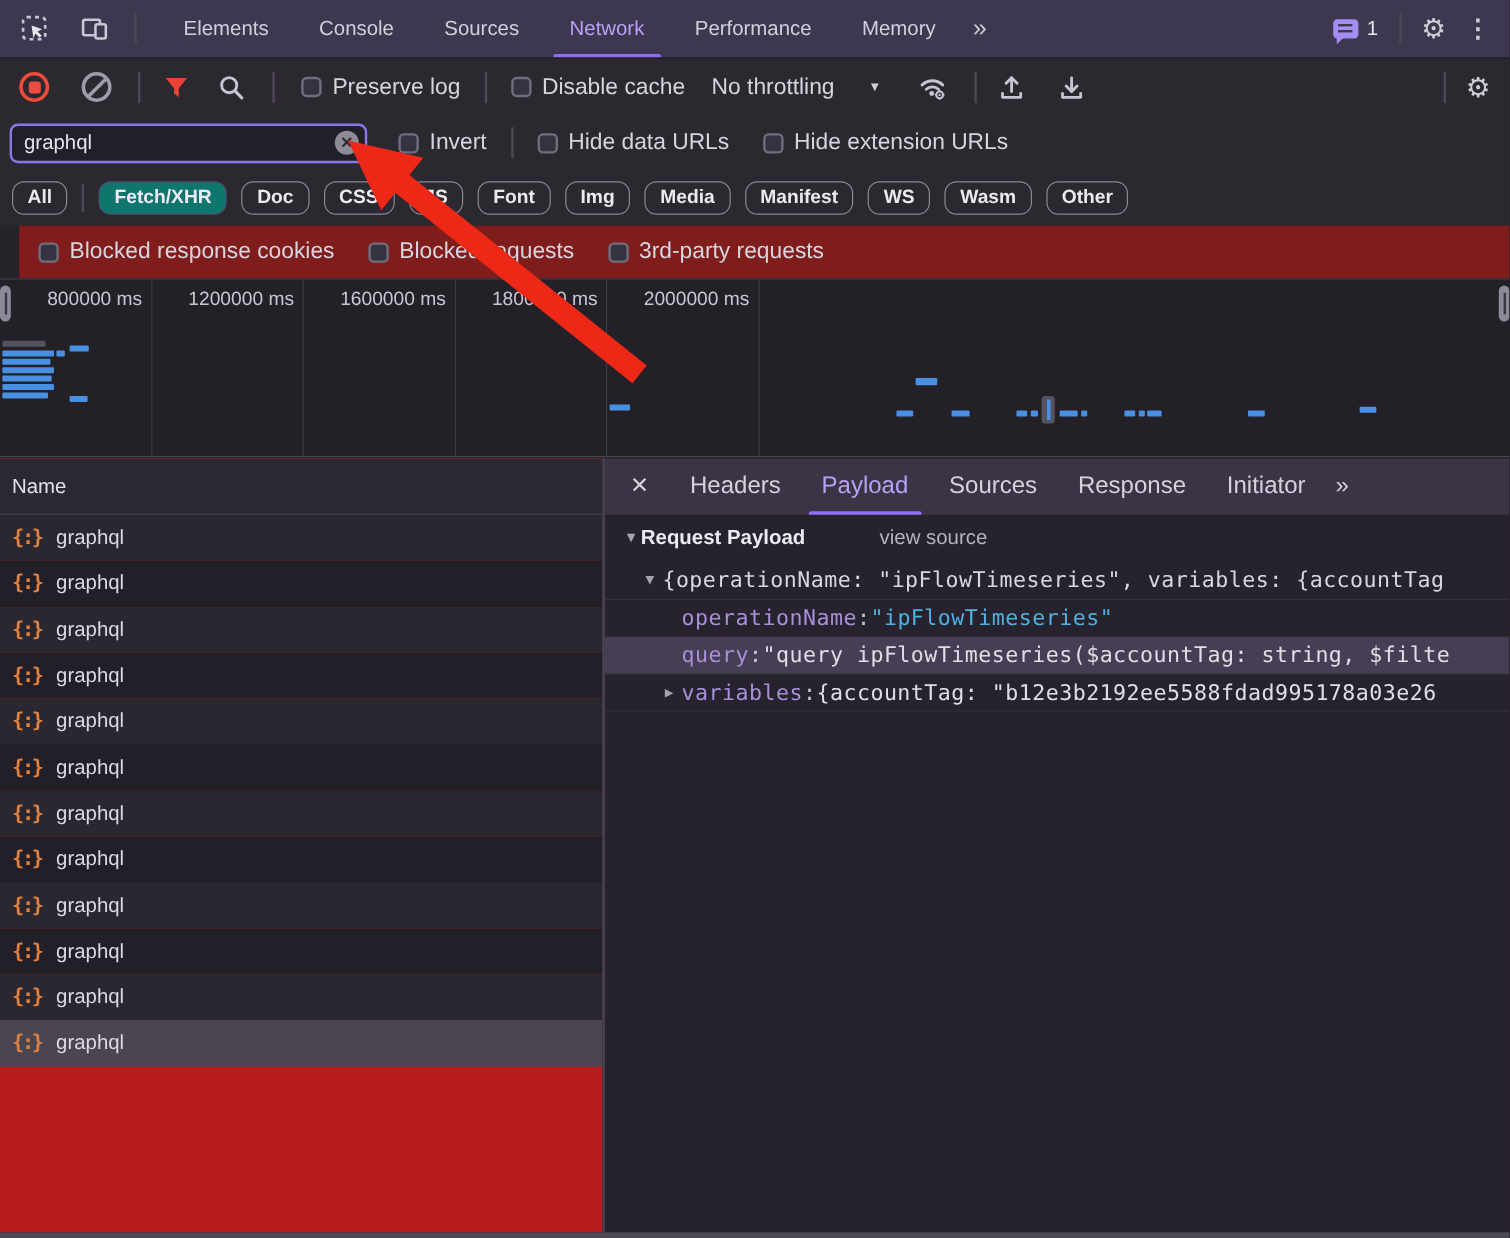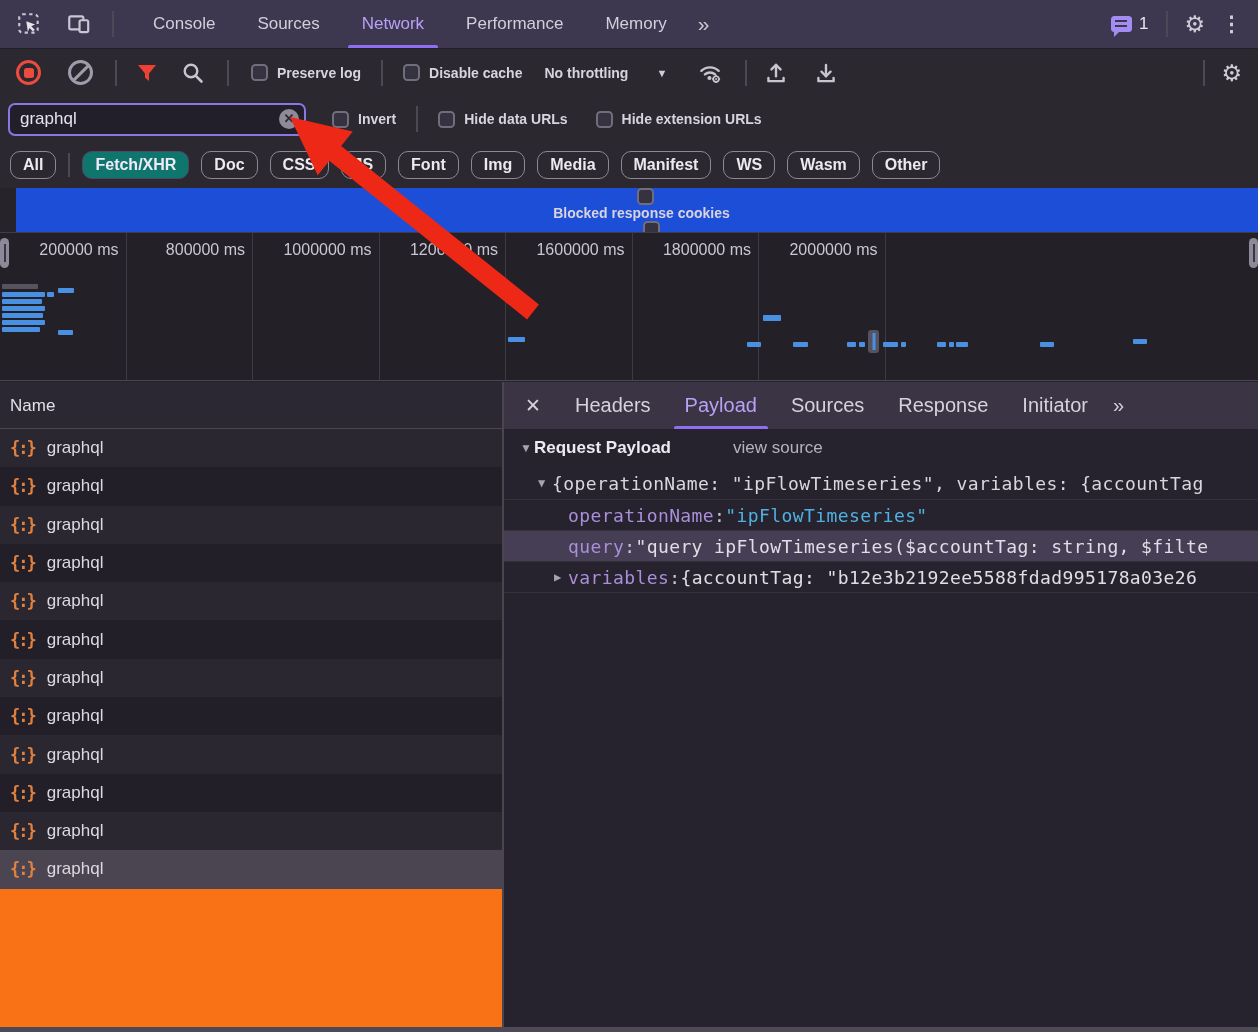--- a/index.html
+++ b/index.html
@@ -42,21 +42,21 @@
     margin-left:16px; position:relative; flex:0 0 auto; }
   .rec::after { content:""; position:absolute; left:50%; top:50%; width:10px; height:10px;
     transform:translate(-50%,-50%); background:#ed4b3e; border-radius:2.5px; }
   .blk { width:25px; height:25px; border:3px solid #a09cab; border-radius:50%;
     margin-left:27px; position:relative; flex:0 0 auto; }
   .blk::after { content:""; position:absolute; left:50%; top:50%; width:3px; height:21px;
     background:#a09cab; transform:translate(-50%,-50%) rotate(45deg); }
   .toolbar .vdiv { margin-left:22px; }
   .cb { width:17px; height:17px; border:2px solid #716d7c; border-radius:4.5px;
     background:#363340; flex:0 0 auto; }
-  .lbl { font-size:14px; color:#d8d4de; margin-left:9px; white-space:nowrap;font-weight:bold; }
+  .lbl { font-size:19px; color:#d8d4de; margin-left:9px; white-space:nowrap; }
   .throttle { display:flex; align-items:center; margin-left:22px; }
   .dd-arrow { font-size:11px; color:#cfccd6; margin-left:28px; }
 
   
   .filterrow { position:absolute; top:96px; left:0; right:0; height:46px;
     background:#2b2830; display:flex; align-items:center; }
   .search-box { position:relative; margin-left:8px; width:298px; height:33px; flex:0 0 auto; }
   .search-box input { width:100%; height:100%; background:#221f2b;
     border:2px solid #8679e2; border-radius:7px; color:#e6e2ee; font-size:17px;
     padding:0 34px 0 10px; outline:none; font-family:"Liberation Sans",sans-serif; }
@@ -65,41 +65,41 @@
     font-size:13px; line-height:20px; text-align:center; font-weight:bold; }
   .chiprow { position:absolute; top:142px; left:0; right:0; height:46px;
     background:#2b2830; display:flex; align-items:center; }
   .chip { font-family:"Liberation Sans",sans-serif; font-size:16px; font-weight:600;
     color:#eceaf0; background:transparent; border:1.5px solid #8c8896;
     border-radius:10px; padding:4px 12px; margin-left:12px; white-space:nowrap; }
   .chip:first-child { margin-left:10px; }
   .chip-active { background:#0f766e; border-color:#4f4766; color:#f0eaf8; }
   .chipdiv { margin-left:12px; height:24px; }
   .blockrow { position:absolute; top:188px; left:16px; right:0; height:44px;
-    background:#1d4ed8; display:flex; align-items:center;flex-direction:column; }
+    background:#7f1d1d; display:flex; align-items:center; }
 
   
   .timeline { position:absolute; top:232px; left:0; right:0; height:149px;
     background:#232028; border-top:1px solid #403c48; border-bottom:1.5px solid #4a4650;
     display:flex; overflow:hidden; }
   .tl-col { flex:0 0 126.5px; border-right:1px solid #3d3a44; padding:8px 7px 0 0;
     font-size:16px; color:#cac6d2; text-align:right; white-space:nowrap; overflow:hidden; }
   .tl-bar { position:absolute; border-radius:1px; background:#4a90e2; }
   .tl-bar.gray { background:#56525e; }
   .tl-marker { position:absolute; background:#56525e; border-radius:3px; }
   .tl-marker::after { content:""; position:absolute; left:50%; top:3px; bottom:3px;
     width:3px; transform:translateX(-50%); background:#4a90e2; }
   .tl-handle { position:absolute; top:5px; width:9px; height:30px; border-radius:4.5px;
     background:#8d8999; }
   .tl-handle::after { content:""; position:absolute; left:50%; top:6px; bottom:6px;
     width:2px; transform:translateX(-50%); background:#3a3642; }
 
   
   .table-pane { position:absolute; top:382px; left:0; width:502px; bottom:5px;
-    background:#f97316; overflow:hidden; }
+    background:#b91c1c; overflow:hidden; }
   .col-head { height:47px; line-height:47px; background:#2b2834;
     border-bottom:1px solid #4a4650; padding-left:10px; font-size:17px; color:#e2dfe8; }
   .req-row { height:38.3px; display:flex; align-items:center; padding-left:10px;
     font-size:17px; color:#dcd9e2; }
   .req-row:nth-child(odd) { background:#2a2731; }
   .req-row:nth-child(even) { background:#221f28; }
   .req-row.selected { background:#4b4552; }
   .req-icon { font-family:"DejaVu Sans Mono",monospace; font-weight:bold;
     color:#e0813f; font-size:17px; letter-spacing:-2px; margin-right:12px; }
 
@@ -154,20 +154,21 @@
     </svg>
   </span>
   <span class="icon-btn" style="margin-left:20px">
     <svg class="ic" width="26" height="26" viewBox="0 0 24 24" fill="none">
       <rect x="3" y="5" width="13" height="12" rx="1.5" stroke="#cac6d2" stroke-width="2"></rect>
       <rect x="12.5" y="8.5" width="8" height="11" rx="1.5" fill="#3d3750" stroke="#cac6d2" stroke-width="2"></rect>
     </svg>
   </span>
   <span class="vdiv" style="margin-left:18px"></span>
   <div class="tabs">
+      <span class="tab">Elements</span>
       <span class="tab">Console</span>
       <span class="tab">Sources</span>
       <span class="tab active">Network</span>
       <span class="tab">Performance</span>
       <span class="tab">Memory</span>
     </div>
   <span class="chev">»</span>
   <div class="top-right">
     <span class="bubble">
         <span class="lines"></span>
@@ -274,23 +275,21 @@
   <span class="lbl">Blocked response cookies</span>
   <span class="cb" style="margin-left:28px"></span>
   <span class="lbl">Blocked requests</span>
   <span class="cb" style="margin-left:28px"></span>
   <span class="lbl">3rd-party requests</span>
 </div>
 
 <div class="timeline">
   <div class="tl-handle" style="left:0"></div>
   <div class="tl-handle" style="right:0"></div>
-<div class="tl-col">200000 ms</div>
     <div class="tl-col">800000 ms</div>
-    <div class="tl-col">1000000 ms</div>
     <div class="tl-col">1200000 ms</div>
     <div class="tl-col">1600000 ms</div>
     <div class="tl-col">1800000 ms</div>
     <div class="tl-col">2000000 ms</div>
     <div class="tl-bar gray" style="left: 2px; top: 51px; width: 36px; height: 5px;"></div>
     <div class="tl-bar" style="left: 2px; top: 59px; width: 43px; height: 5px;"></div>
     <div class="tl-bar" style="left: 47px; top: 59px; width: 7px; height: 5px;"></div>
     <div class="tl-bar" style="left: 2px; top: 66px; width: 40px; height: 5px;"></div>
     <div class="tl-bar" style="left: 2px; top: 73px; width: 43px; height: 5px;"></div>
     <div class="tl-bar" style="left: 2px; top: 80px; width: 41px; height: 5px;"></div>

